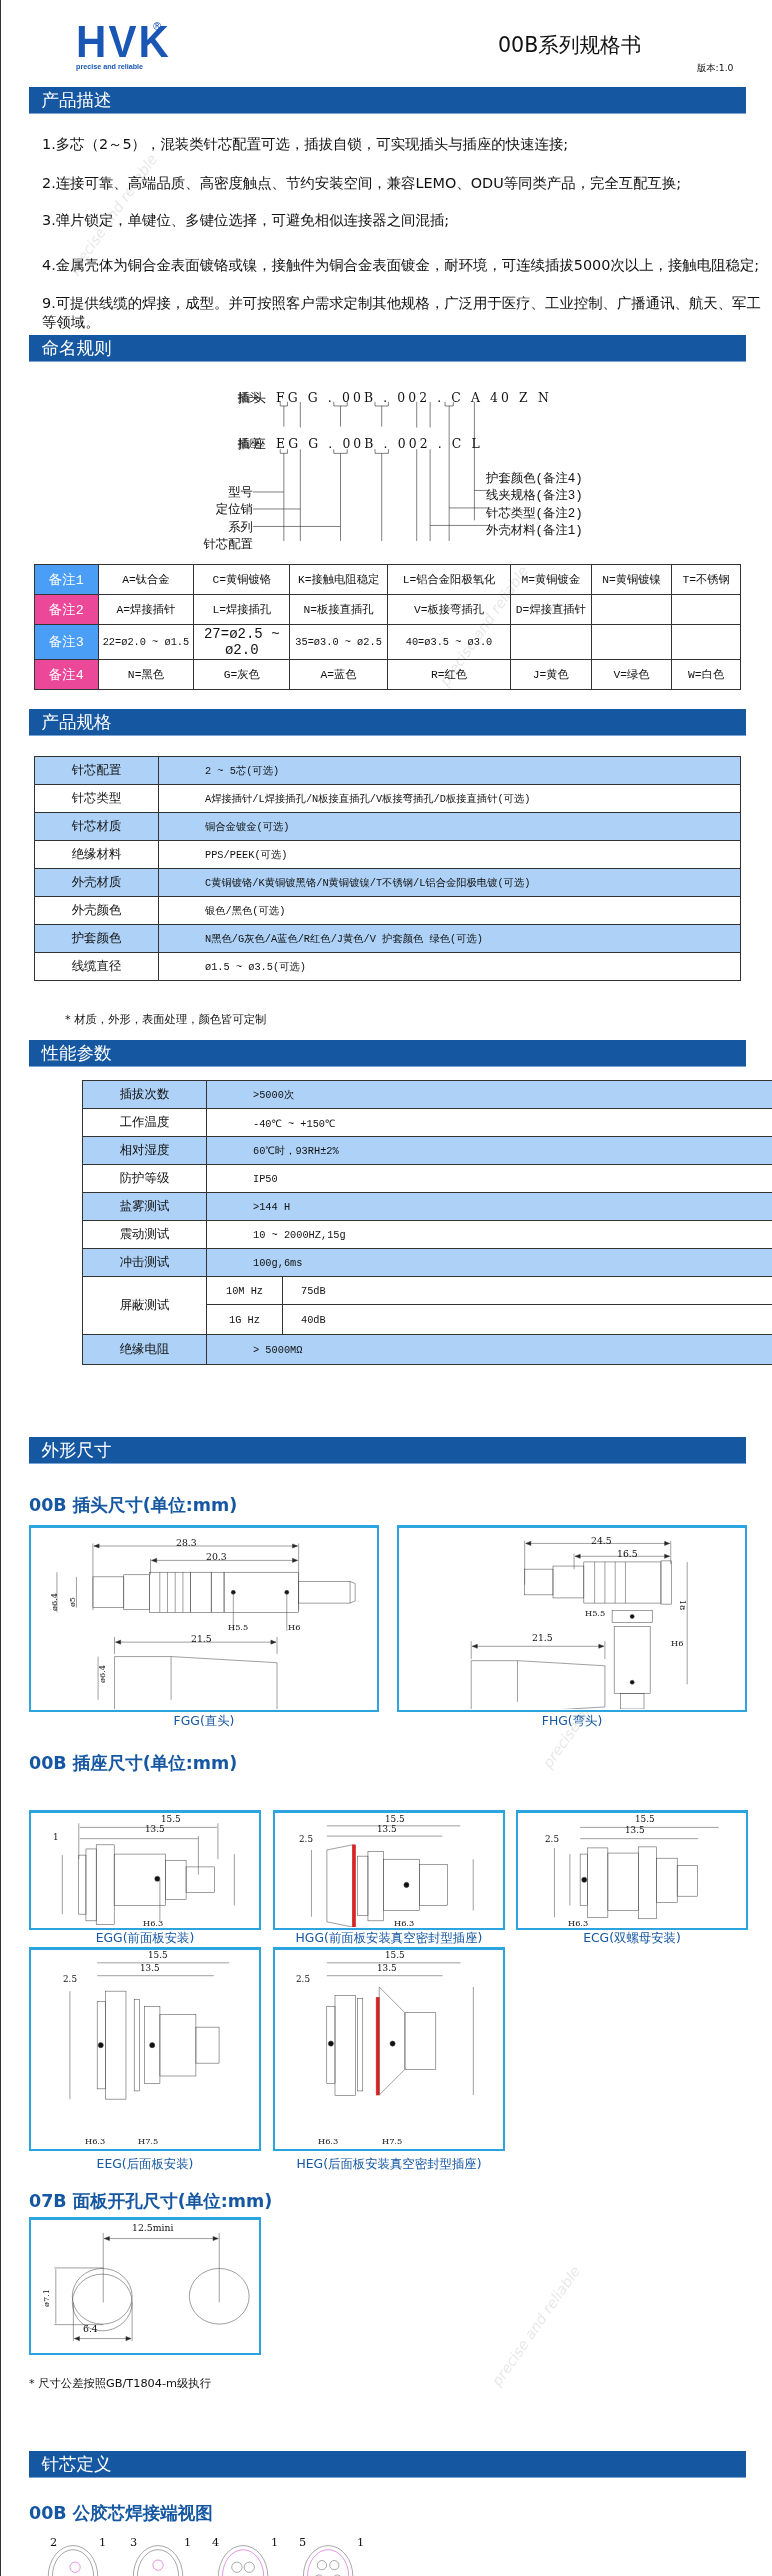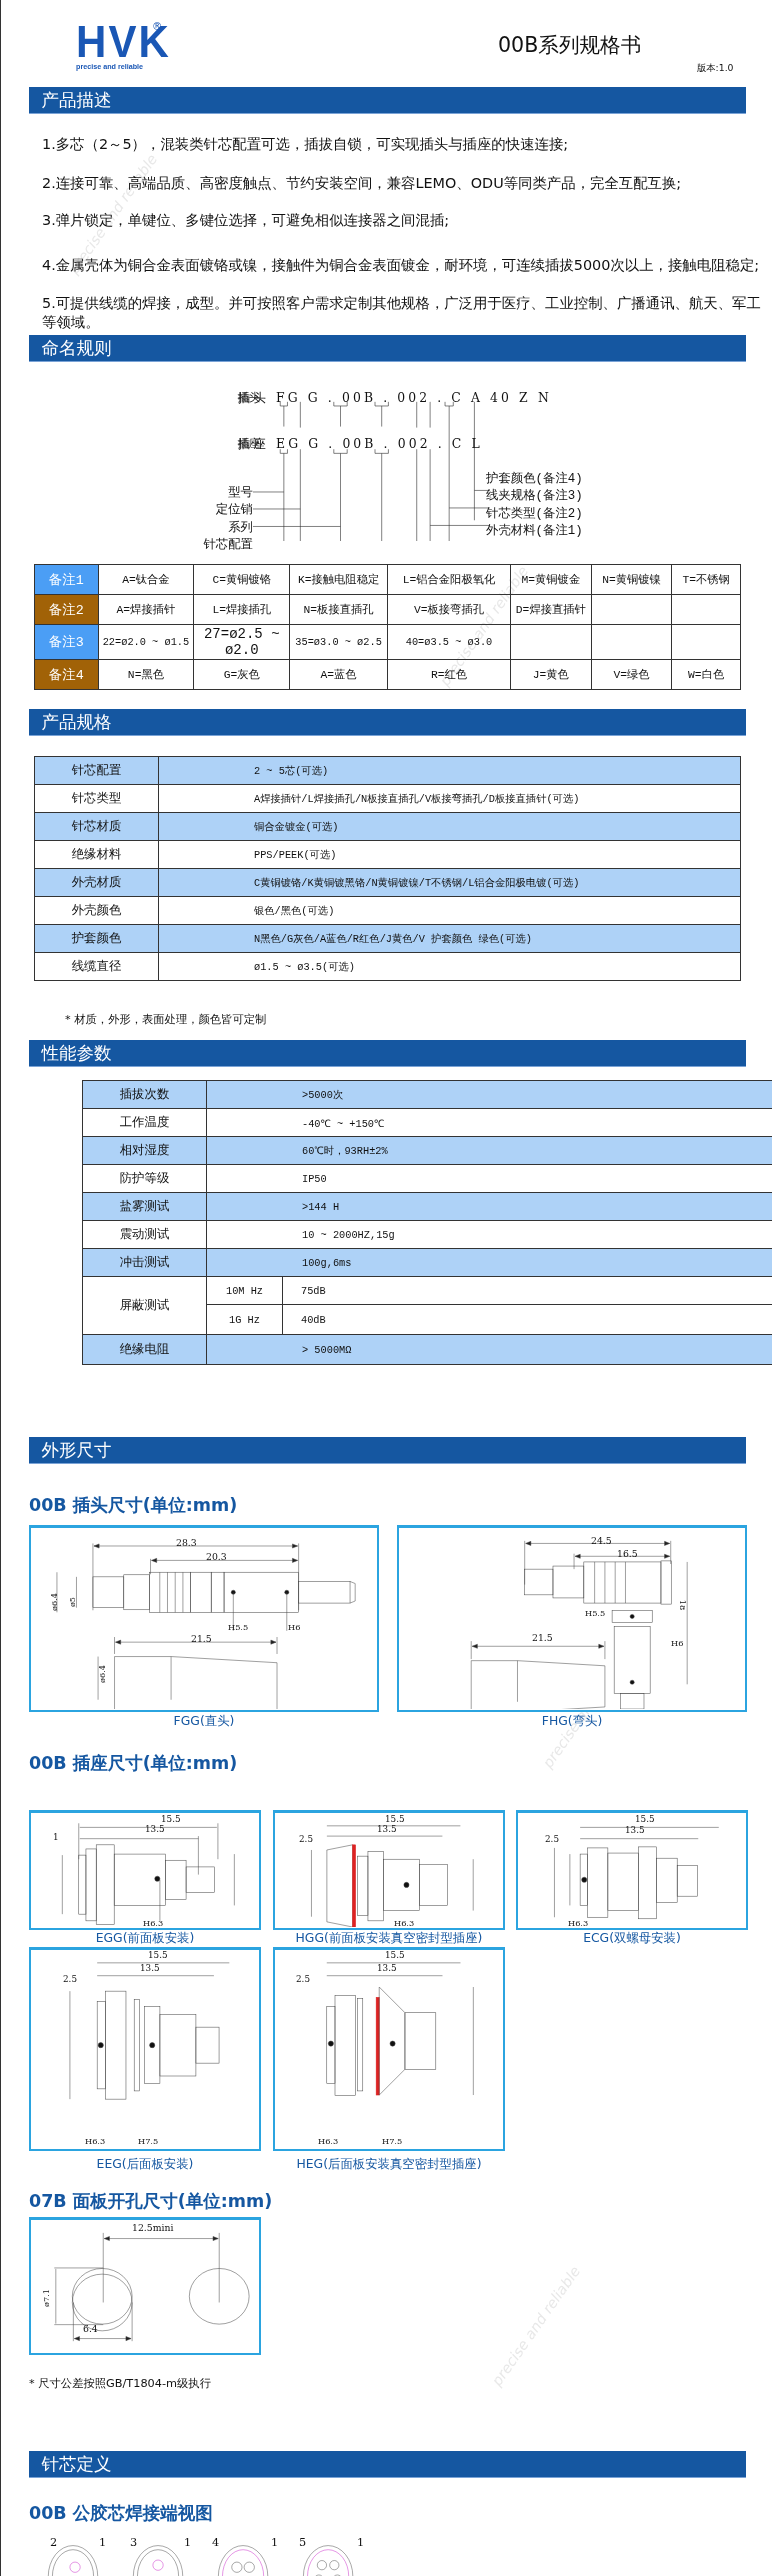--- a/index.html
+++ b/index.html
@@ -12,24 +12,24 @@
   .doc-title { left:497px; top:31px; font-size:20.6px; color:#111; }
   .version { left:696px; top:62px; font-size:9.3px; }
   .section-bar { left:28px; width:717px; height:27px; background:#1557a1; color:#fff; font-size:17.5px; line-height:27px; padding-left:12.4px; box-sizing:border-box; border-bottom:1px solid #7aa3d6; }
   .desc-line { left:41px; font-size:14.4px; color:#111; }
   .sub-heading { left:28px; font-size:17.5px; color:#1557a1; font-weight:bold; }
   table { border-collapse:collapse;font-family:Liberation Mono, monospace; }
   .grid td, .grid th { border:0.8px solid #333; font-size:11.3px; font-weight:normal; }
   .blue { background:#aed2f7; }
   .white { background:#fff; }
   .note-head-a { background:#4b9ef5; color:#fff; }
-  .note-head-b { background:#a16207; color:#fff; }
+  .note-head-b { background:#ec4899; color:#fff; }
   .spec td { height:25px; }
   .spec td.k { width:121px; text-align:center; font-size:12.4px; }
-  .spec td.v { padding-left:95px; font-size:10.3px; }
+  .spec td.v { padding-left:46px; font-size:10.3px; }
   .diagram-box { border:2.1px solid #2ba4e0; border-top-width:3.1px; background:#fff; box-sizing:border-box; }
   .caption { font-size:12.4px; color:#1557a1; text-align:center; }
   .watermark { position:absolute; color:#e8e8e8; font-size:14.4px; font-style:italic; transform:rotate(-55deg); pointer-events:none; white-space:nowrap; }
   svg text { font-family:"DejaVu Serif", serif; }
 </style>
 </head>
 <body>
 
 <div class="watermark" style="left:41px;top:206px;">precise and reliable</div>
 <div class="watermark" style="left:412px;top:618px;">precise and reliable</div>
@@ -45,21 +45,21 @@
   </div>
 </div>
 <div class="abs doc-title">00B系列规格书</div>
 <div class="abs version">版本:1.0</div>
 
 <div class="abs section-bar" style="top:87px;">产品描述</div>
 <div class="abs desc-line" style="top:135px;">1.多芯（2～5），混装类针芯配置可选，插拔自锁，可实现插头与插座的快速连接;</div>
 <div class="abs desc-line" style="top:174px;">2.连接可靠、高端品质、高密度触点、节约安装空间，兼容LEMO、ODU等同类产品，完全互配互换;</div>
 <div class="abs desc-line" style="top:211px;">3.弹片锁定，单键位、多键位选择，可避免相似连接器之间混插;</div>
 <div class="abs desc-line" style="top:256px;">4.金属壳体为铜合金表面镀铬或镍，接触件为铜合金表面镀金，耐环境，可连续插拔5000次以上，接触电阻稳定;</div>
-<div class="abs desc-line" style="top:294px;">5.可提供线缆的焊接，成型。并可按照客户需求定制其他规格，广泛用于医疗、工业控制、广播通讯、航天、军工等领域。</div>
+<div class="abs desc-line" style="top:294px;">9.可提供线缆的焊接，成型。并可按照客户需求定制其他规格，广泛用于医疗、工业控制、广播通讯、航天、军工等领域。</div>
 
 <div class="abs section-bar" style="top:335px;">命名规则</div>
 
 <div class="abs" style="left:185px;top:376px;width:412px;height:165px;">
   <svg width="412" height="165" viewBox="0 0 800 320" font-size="22">
     <g stroke="#333" stroke-width="1.2" fill="none">
 
       <path d="M 183 50 v 8 h 14 v -8"></path>
         <path d="M 190 58 v 40"></path>
       <path d="M 222 50 v 50"></path>

